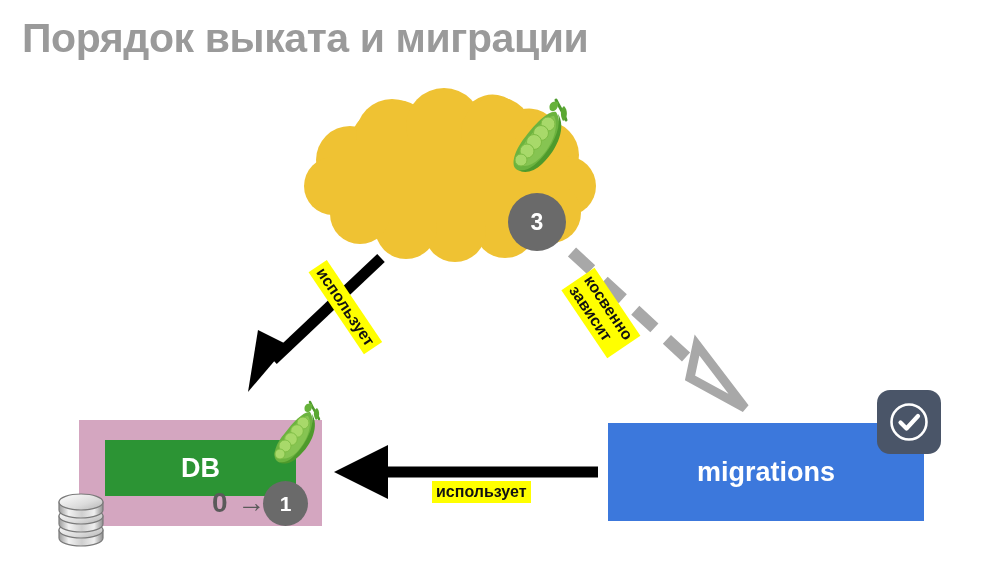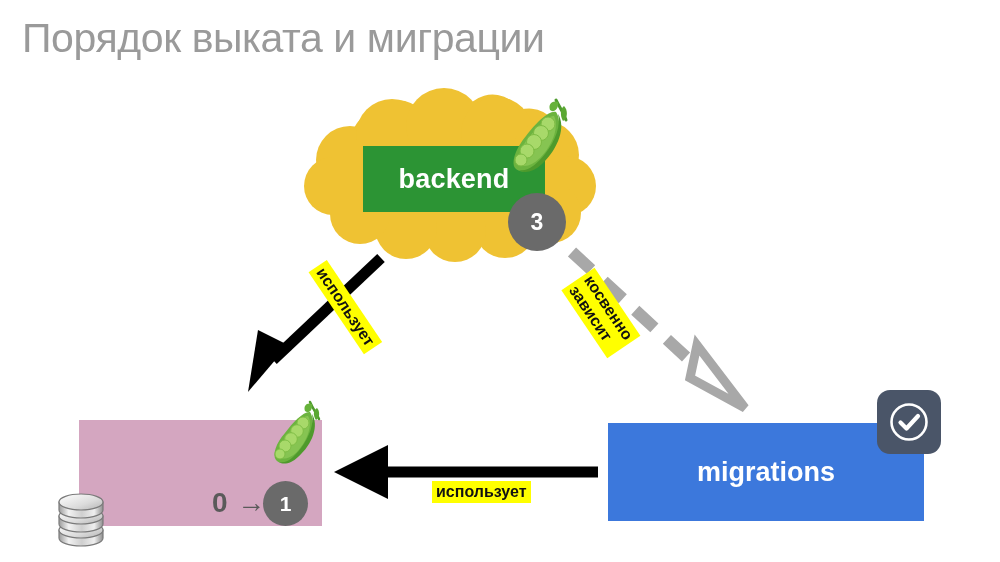--- a/index.html
+++ b/index.html
@@ -22,21 +22,21 @@
     height: 562px;
     background: #ffffff;
   }
 
   
   #slide-title {
     position: absolute;
     left: 22px;
     top: 17px;
     font-size: 41px;
-    font-weight: normal;
+    font-weight: bold;
     color: #9a9a9a;
     letter-spacing: -0.4px;
     white-space: nowrap;
     line-height: 1.05;
   }
   #slide-subtitle {
     position: absolute;
     left: 24px;
     top: 76px;
     font-size: 27px;
@@ -266,23 +266,20 @@
       <line x1="572" y1="252" x2="698" y2="368" stroke="#a8a8a8" stroke-width="12" stroke-dasharray="26 17"></line>
       <polygon points="745,408 690,378 697,345" fill="none" stroke="#a8a8a8" stroke-width="9" stroke-linejoin="miter"></polygon>
     </g>
 
     <g>
       <line x1="598" y1="472" x2="382" y2="472" stroke="#000000" stroke-width="11"></line>
       <polygon points="334,472 388,445 388,499" fill="#000000"></polygon>
     </g>
   </svg>
 
-  <div id="node-backend">
-    <span class="node-label">backend</span>
-  </div>
 
   <svg id="pea-pod-backend" class="pea-pod" viewBox="0 0 64 82" aria-hidden="true">
     <path d="M50 4 C54 12 58 18 60 24" stroke="#4f9b2e" stroke-width="3" fill="none" stroke-linecap="round"></path>
     <path d="M52 6 C46 4 42 8 44 14 C47 17 53 14 52 6 Z" fill="#66b23a"></path>
     <path d="M58 10 C62 14 62 22 57 25 C54 20 54 13 58 10 Z" fill="#5aa832"></path>
     <path d="M50 16 C57 26 52 50 36 66 C26 76 14 78 9 72 C5 66 10 52 20 40 C30 27 43 14 50 16 Z" fill="#6cb33f"></path>
     <path d="M48 20 C53 29 48 48 34 62 C26 70 17 72 13 68 C10 63 15 51 23 41 C32 30 43 19 48 20 Z" fill="#86c452"></path>
     <g fill="#a8d96a" stroke="#7cbb43" stroke-width="1">
       <ellipse cx="42" cy="28" rx="7" ry="7"></ellipse>
       <ellipse cx="35" cy="37" rx="7.5" ry="7.5"></ellipse>
@@ -290,20 +287,23 @@
       <ellipse cx="21" cy="55" rx="7" ry="7"></ellipse>
       <ellipse cx="15" cy="64" rx="6" ry="6"></ellipse>
     </g>
     <path d="M52 18 C60 30 53 52 36 68 C28 76 18 78 13 74 C22 76 31 68 39 58 C50 44 55 29 52 18 Z" fill="#4e9a2c"></path>
   </svg>
 
   <div class="version-badge" id="badge-backend-version">3</div>
 
   <div id="db-outer"></div>
 
+  <div id="node-db">
+    <span class="node-label">DB</span>
+  </div>
 
   <svg id="pea-pod-db" class="pea-pod" viewBox="0 0 54 70" aria-hidden="true">
     <path d="M42 3 C45 10 49 15 51 20" stroke="#4f9b2e" stroke-width="2.5" fill="none" stroke-linecap="round"></path>
     <path d="M44 5 C39 3 35 7 37 12 C40 15 45 12 44 5 Z" fill="#66b23a"></path>
     <path d="M49 9 C52 12 52 19 48 21 C45 17 45 11 49 9 Z" fill="#5aa832"></path>
     <path d="M42 13 C48 22 44 43 30 56 C21 65 12 66 8 61 C4 56 8 44 17 34 C25 23 36 12 42 13 Z" fill="#6cb33f"></path>
     <path d="M40 17 C45 25 40 41 29 53 C22 60 14 61 11 58 C8 54 13 43 20 35 C27 25 36 16 40 17 Z" fill="#86c452"></path>
     <g fill="#a8d96a" stroke="#7cbb43" stroke-width="0.9">
       <ellipse cx="35" cy="24" rx="6" ry="6"></ellipse>
       <ellipse cx="29" cy="32" rx="6.3" ry="6.3"></ellipse>

